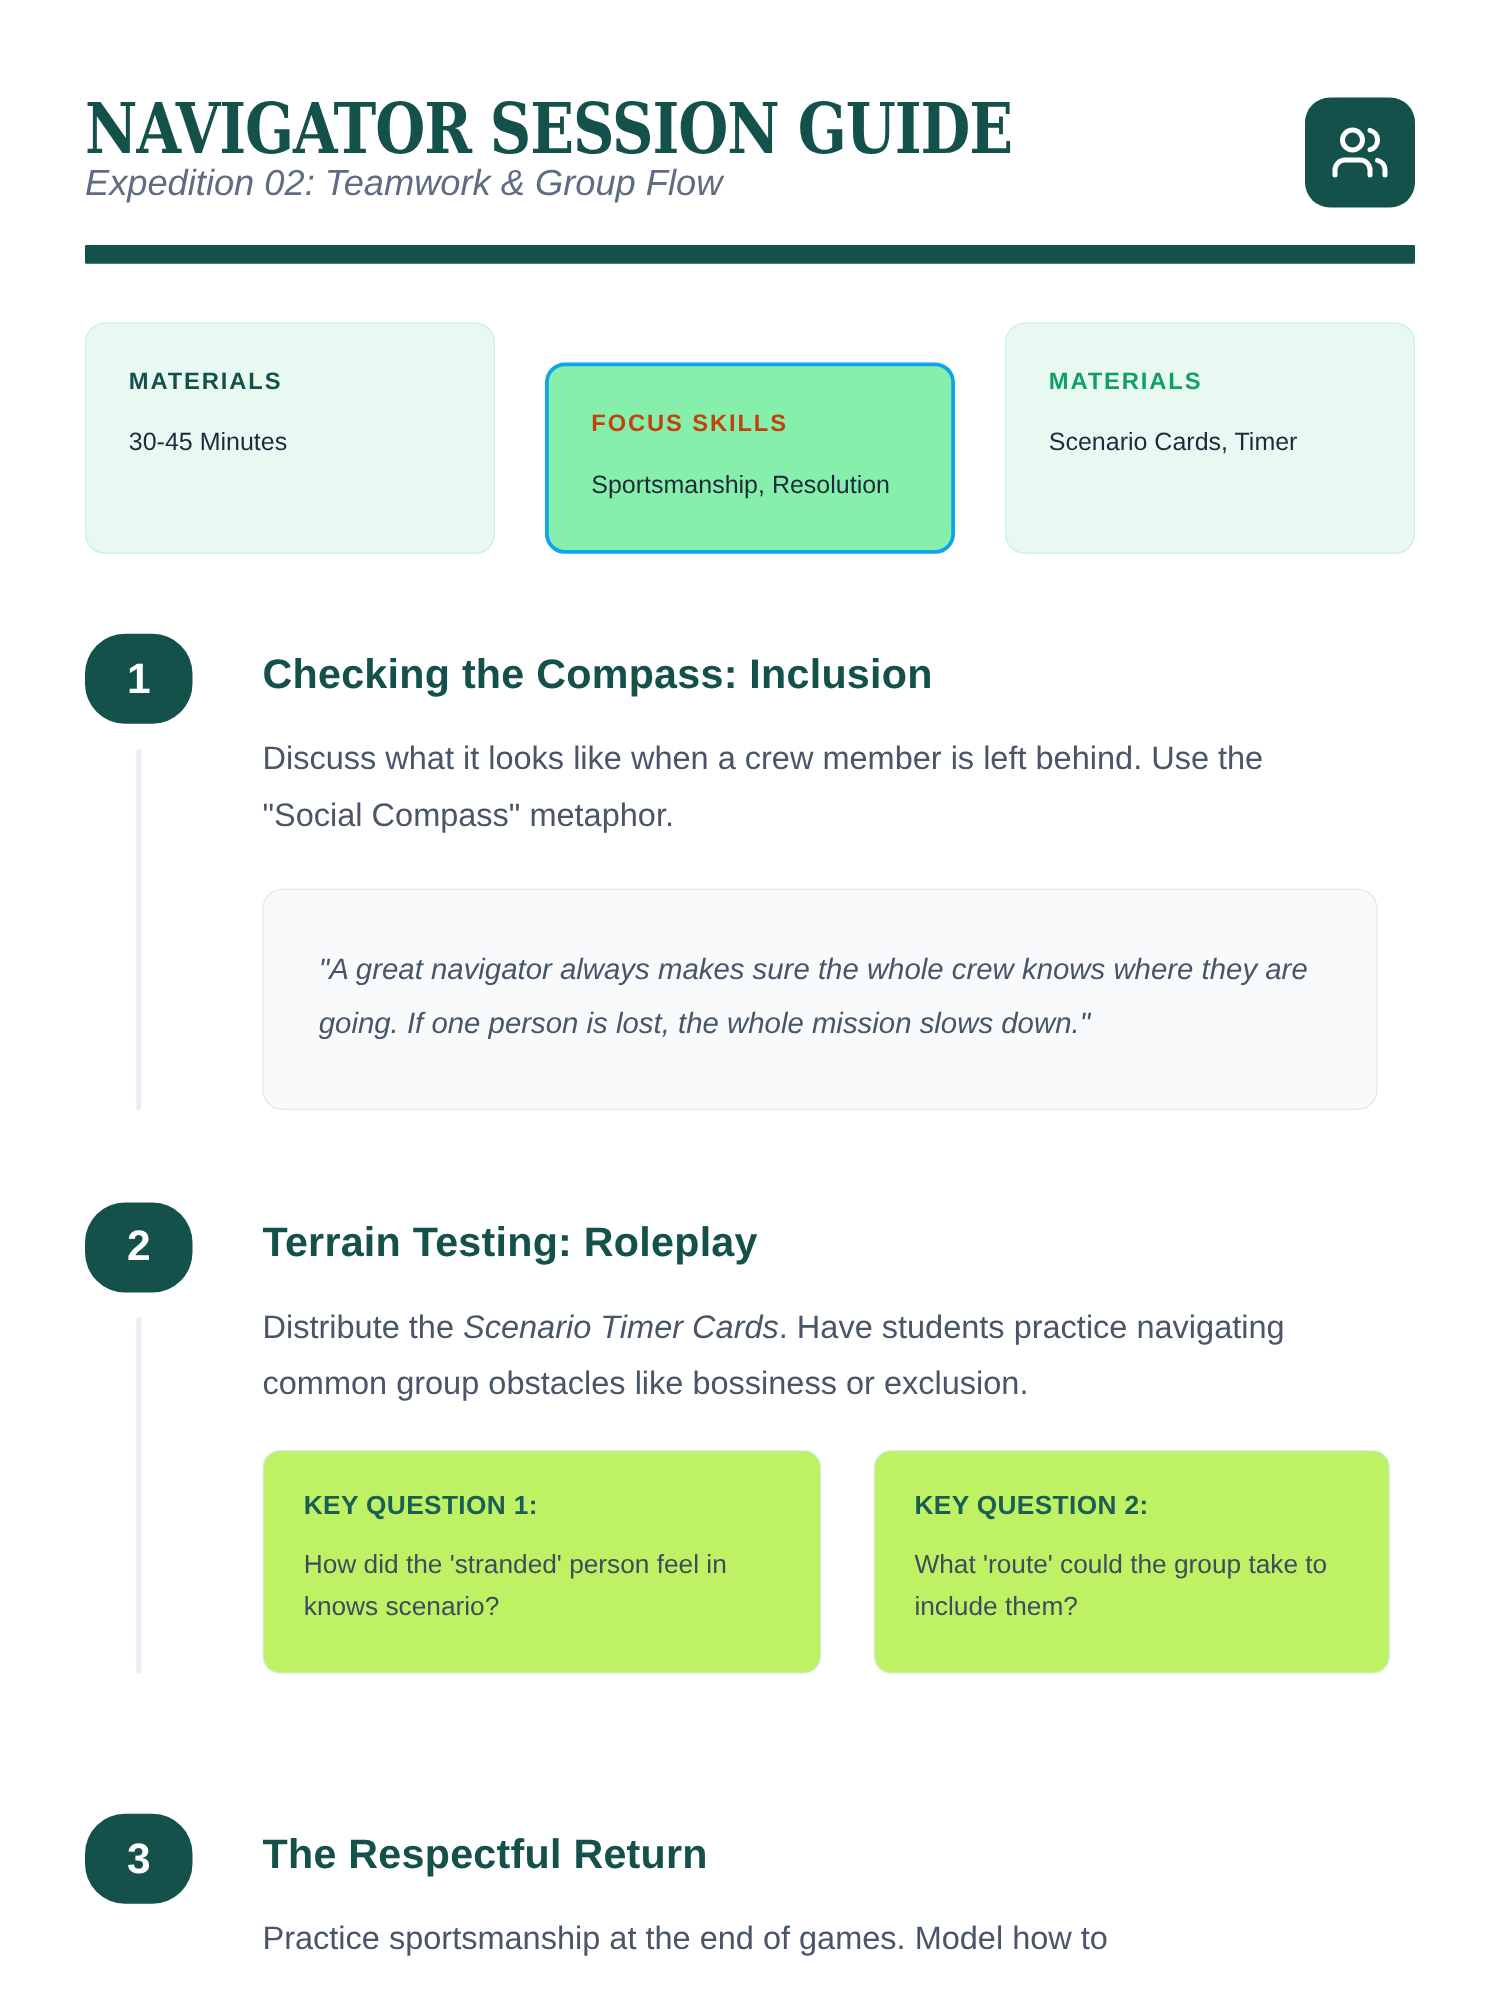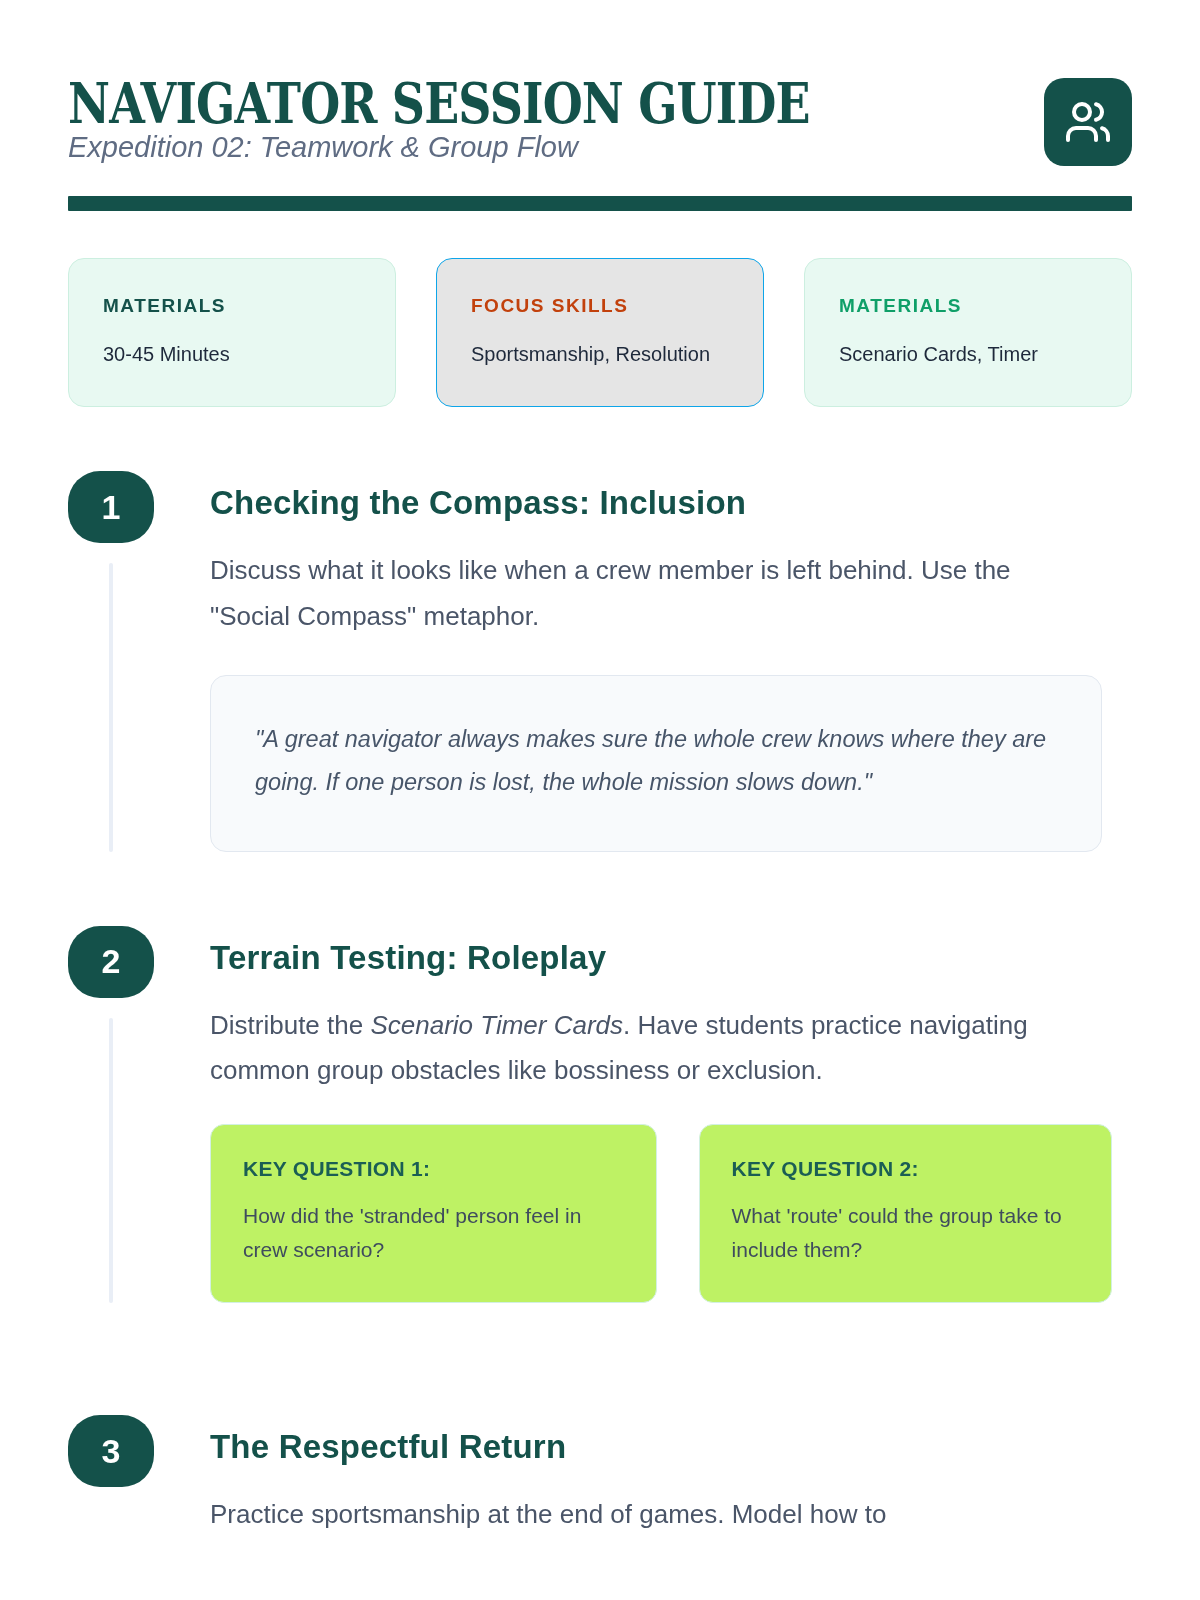--- a/index.html
+++ b/index.html
@@ -53,21 +53,21 @@
 
   
   .meta-row {
     margin-top: 47px;
     display: grid;
     grid-template-columns: 1fr 1fr 1fr;
     gap: 40px;
   }
   .meta-card { border-radius: 16px; padding: 36px 34px; }
   .meta-card.mint  { background: #e8f9f2; border: 1px solid #ccefe0; }
-  .meta-card.peach { background: #e5e5e5; border: 1px solid #0ea5e9; }
+  .meta-card.peach { background: #86efac; border: 3px solid #0ea5e9; margin-top: 32px; }
   .meta-label {
     font-size: 19px;
     font-weight: 700;
     letter-spacing: 1.5px;
   }
   .meta-value {
     margin-top: 22px;
     font-size: 20px;
     font-weight: 400;
     color: #1e293b;
@@ -222,21 +222,21 @@
       <div class="step-left">
         <div class="badge">2</div>
         <div class="connector"></div>
       </div>
       <div class="step-content">
         <div class="step-title">Terrain Testing: Roleplay</div>
         <p class="step-body"><span>Distribute the </span><span class="emph">Scenario Timer Cards</span><span>. Have students practice navigating common group obstacles like bossiness or exclusion.</span></p>
         <div class="kq-row">
           <div class="kq-box">
             <div class="kq-label">KEY QUESTION 1:</div>
-            <div class="kq-text">How did the 'stranded' person feel in crew scenario?</div>
+            <div class="kq-text">How did the 'stranded' person feel in knows scenario?</div>
           </div>
           <div class="kq-box">
             <div class="kq-label">KEY QUESTION 2:</div>
             <div class="kq-text">What 'route' could the group take to include them?</div>
           </div>
         </div>
       </div>
     </div>
 
     <div class="step step-3">

